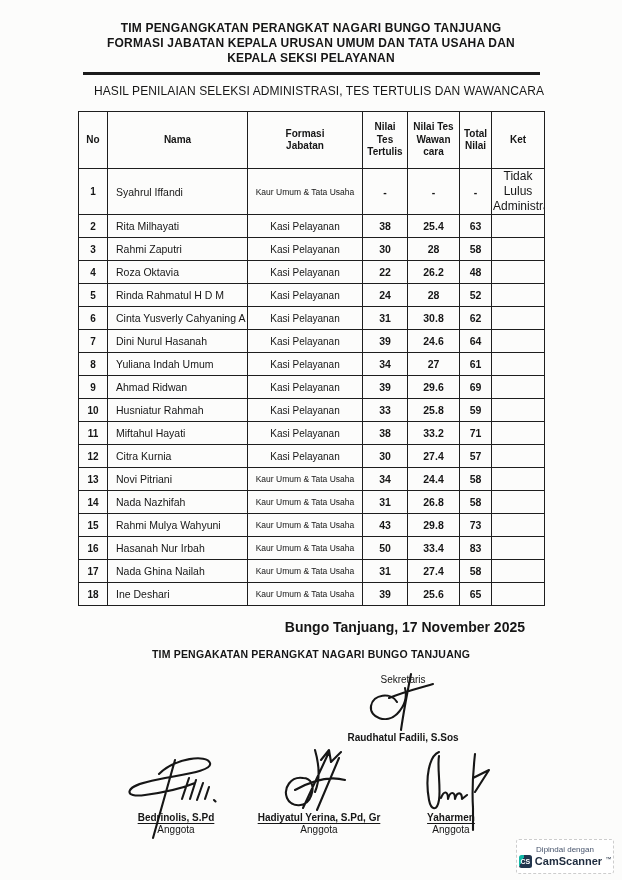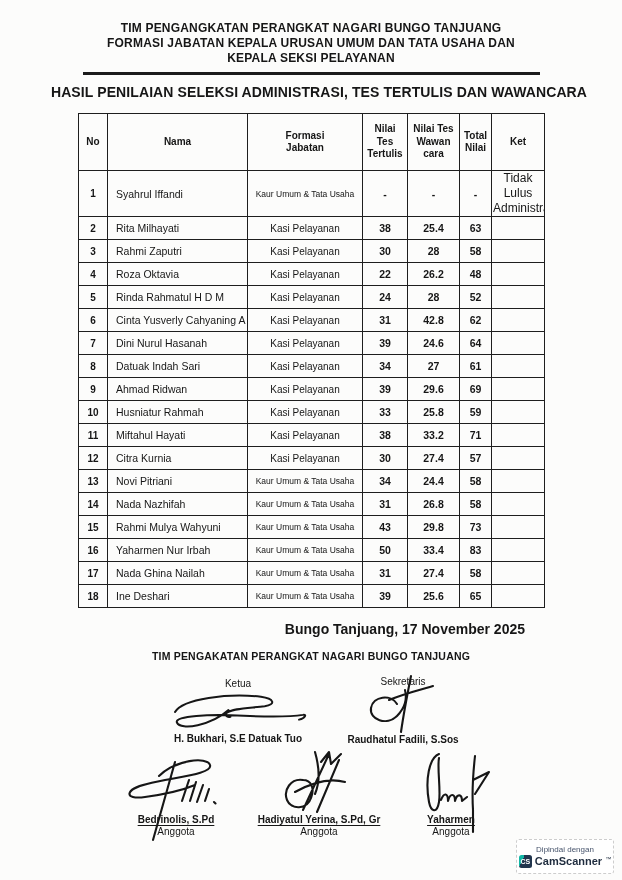--- a/index.html
+++ b/index.html
@@ -7,22 +7,22 @@
   .page {
     position:relative; width:622px; height:880px; overflow:hidden;
     background:#fcfcfb; color:#161616;
     font-family:"Liberation Sans", sans-serif;
   }
 
   
   .doc-title { margin-top:21px; text-align:center; font-weight:bold;
     font-size:12px; line-height:15px; letter-spacing:.2px; }
   .title-rule { width:457px; height:3px; background:#1b1b1b; margin:6px auto 0; }
-  .doc-subtitle { margin-top:9px; text-align:center; font-weight:bold;
-    font-size:14px; letter-spacing:.1px;margin-left:16px; }
+  .doc-subtitle { margin-top:9px; text-align:center; font-weight:normal;
+    font-size:12px; letter-spacing:.1px;margin-left:16px; }
 
   
   table.results { border-collapse:collapse; table-layout:fixed;
     margin:13px 0 0 78px; width:466px; }
   .results th, .results td { border:1.5px solid #1e1e1e; overflow:hidden; }
   .results thead tr { height:57px; }
   .results th { font-size:10px; font-weight:bold; line-height:1.25;
     text-align:center; padding:0 2px; vertical-align:middle; }
   .results th .hwrap { display:block; max-width:58px; margin:0 auto; }
   .results tbody tr { height:23px; }
@@ -154,36 +154,36 @@
           <td class="col-written">24</td>
           <td class="col-interview">28</td>
           <td class="col-total">52</td>
           <td class="col-note"></td>
         </tr>
         <tr>
           <td class="col-no">6</td>
           <td class="col-name">Cinta Yusverly Cahyaning A</td>
           <td class="col-position">Kasi Pelayanan</td>
           <td class="col-written">31</td>
-          <td class="col-interview">42.8</td>
+          <td class="col-interview">30.8</td>
           <td class="col-total">62</td>
           <td class="col-note"></td>
         </tr>
         <tr>
           <td class="col-no">7</td>
           <td class="col-name">Dini Nurul Hasanah</td>
           <td class="col-position">Kasi Pelayanan</td>
           <td class="col-written">39</td>
           <td class="col-interview">24.6</td>
           <td class="col-total">64</td>
           <td class="col-note"></td>
         </tr>
         <tr>
           <td class="col-no">8</td>
-          <td class="col-name">Datuak Indah Sari</td>
+          <td class="col-name">Yuliana Indah Umum</td>
           <td class="col-position">Kasi Pelayanan</td>
           <td class="col-written">34</td>
           <td class="col-interview">27</td>
           <td class="col-total">61</td>
           <td class="col-note"></td>
         </tr>
         <tr>
           <td class="col-no">9</td>
           <td class="col-name">Ahmad Ridwan</td>
           <td class="col-position">Kasi Pelayanan</td>
@@ -241,21 +241,21 @@
           <td class="col-no">15</td>
           <td class="col-name">Rahmi Mulya Wahyuni</td>
           <td class="col-position pos-small">Kaur Umum &amp; Tata Usaha</td>
           <td class="col-written">43</td>
           <td class="col-interview">29.8</td>
           <td class="col-total">73</td>
           <td class="col-note"></td>
         </tr>
         <tr>
           <td class="col-no">16</td>
-          <td class="col-name">Yaharmen Nur Irbah</td>
+          <td class="col-name">Hasanah Nur Irbah</td>
           <td class="col-position pos-small">Kaur Umum &amp; Tata Usaha</td>
           <td class="col-written">50</td>
           <td class="col-interview">33.4</td>
           <td class="col-total">83</td>
           <td class="col-note"></td>
         </tr>
         <tr>
           <td class="col-no">17</td>
           <td class="col-name">Nada Ghina Nailah</td>
           <td class="col-position pos-small">Kaur Umum &amp; Tata Usaha</td>
@@ -274,28 +274,20 @@
           <td class="col-note"></td>
         </tr>
       </tbody>
   </table>
 
   <div class="date-line">Bungo Tanjuang, 17 November 2025</div>
   <div class="team-heading">TIM PENGAKATAN PERANGKAT NAGARI BUNGO TANJUANG</div>
 
   <div class="sig-area">
 
-    <div class="sig-block" id="ketua">
-      <div class="sig-role">Ketua</div>
-      <svg class="sig-ink" viewBox="0 0 160 44" aria-hidden="true">
-        <path d="M14 22 C 22 8, 70 2, 104 6 C 118 8, 120 14, 108 16 C 90 18, 74 18, 68 23 C 66 25, 68 28, 72 27
-                 M 70 20 C 52 36, 20 42, 16 33 C 13 26, 50 24, 86 26 C 108 27, 130 28, 148 25 C 152 24, 151 28, 144 30"></path>
-      </svg>
-      <div class="sig-name">H. Bukhari, S.E Datuak Tuo</div>
-    </div>
 
     <div class="sig-block" id="sekretaris">
       <div class="sig-role">Sekretaris</div>
       <svg class="sig-ink" viewBox="0 0 100 60" aria-hidden="true">
         <path d="M44 30 C 38 20, 20 22, 18 34 C 16 46, 34 52, 44 42 C 52 34, 54 24, 52 16
                  M58 2 C 54 22, 50 44, 48 58
                  M36 26 C 50 20, 66 16, 80 12"></path>
       </svg>
       <div class="sig-name">Raudhatul Fadili, S.Sos</div>
     </div>

